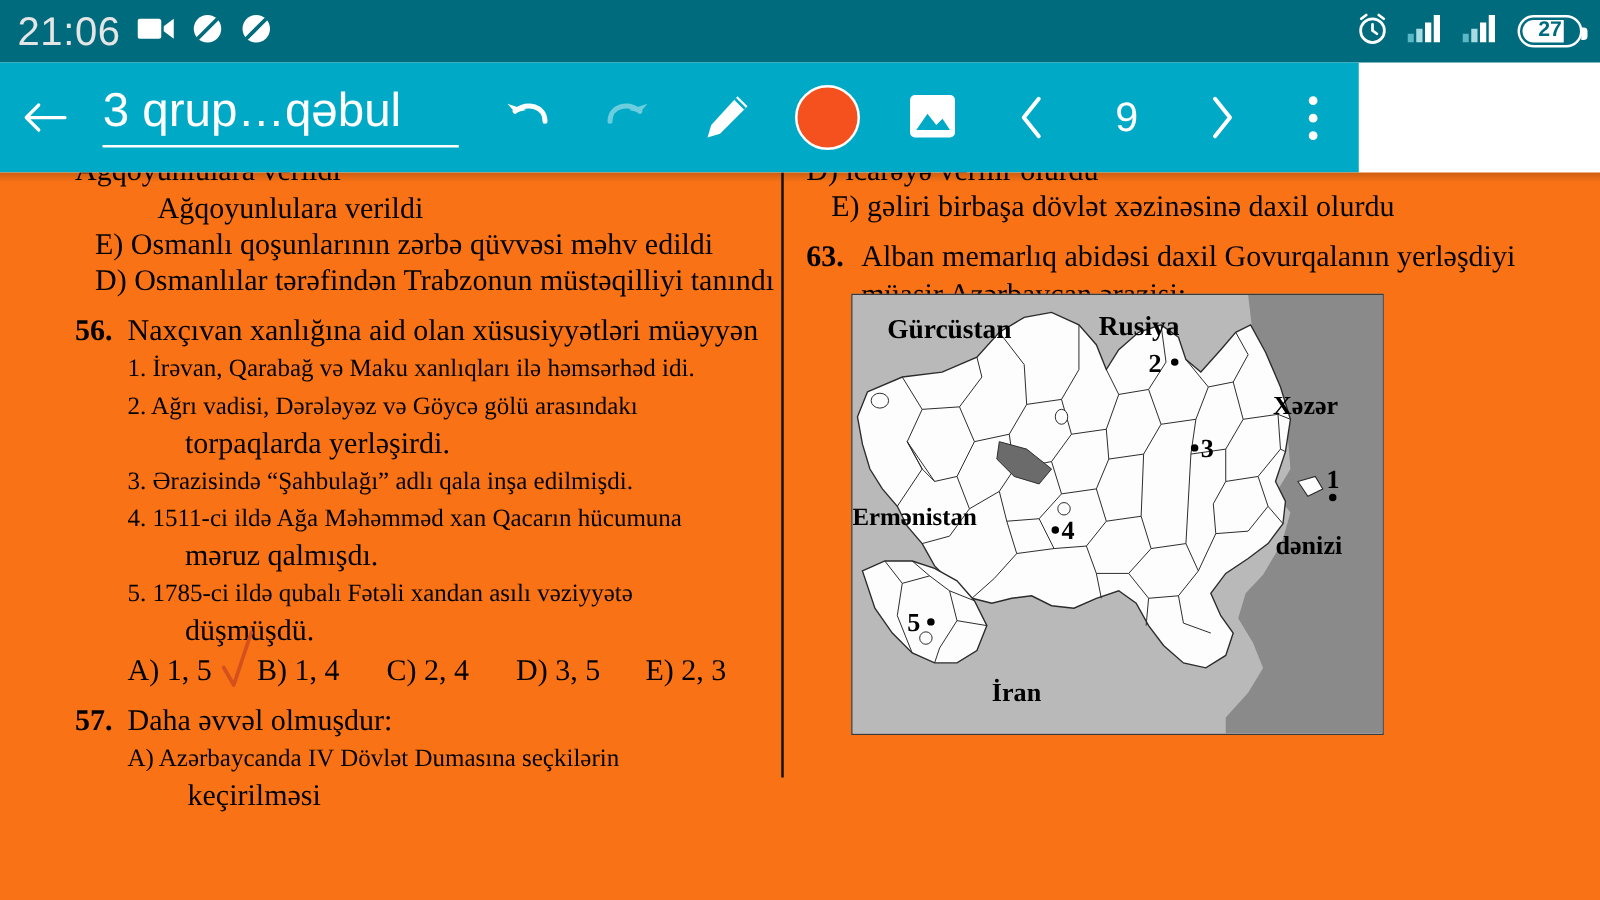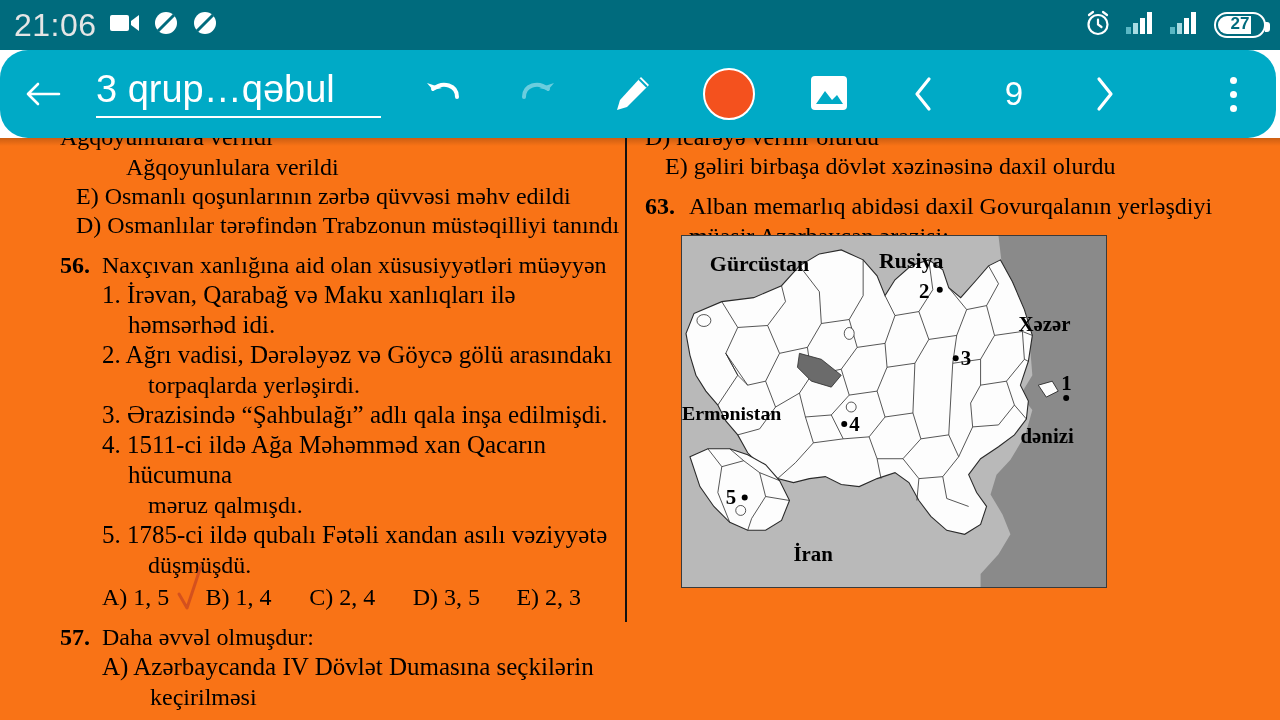--- a/index.html
+++ b/index.html
@@ -32,22 +32,22 @@
     background:#fff; border-radius:0 3px 3px 0;
   }
   .battery .fill{
     position:absolute; left:2px; top:2px; bottom:2px; width:68%;
     background:#fff; border-radius:10px 0 0 10px;
   }
   .battery .lvl{ position:relative; z-index:2; font-size:17px; font-weight:700; color:#006b7d; letter-spacing:0; }
 
   
   .toolbar{
-    position:absolute; left:0; top:50px; width:1276px; height:88px;
-    background:#00aac6; display:flex; align-items:center;border-radius:28px;
+    position:absolute; left:0; top:50px; width:1087px; height:88px;
+    background:#00aac6; display:flex; align-items:center;
   }
   .tb-btn{
     display:flex; align-items:center; justify-content:center;
     height:88px; cursor:pointer; user-select:none;
   }
   .back-btn{ width:86px; }
   .doc-title-wrap{
     display:flex; flex-direction:column; justify-content:center;
     height:88px; margin-left:4px; margin-right:18px;
   }
@@ -93,21 +93,21 @@
   .col-right{ left:645px; top:0px; width:600px; }
 
   .clipped-line{
     height:14px; overflow:hidden; position:relative;
     font-size:24px; line-height:30px;
   }
   .clipped-inner{ position:absolute; top:-16px; left:0; white-space:nowrap; }
   .opt-line{ font-size:24px; line-height:29px; padding-left:42px; text-indent:-26px; }
   .q-line{ font-size:24px; line-height:30px; position:relative; padding-left:42px; }
   .q-num{ position:absolute; left:0; font-weight:bold; }
-  .sub-line{ font-size:25px; line-height:30px; padding-left:68px; text-indent:-26px; }
+  .sub-line{ font-size:20px; line-height:30px; padding-left:68px; text-indent:-26px; }
   .cont-line{ font-size:24px; line-height:30px; padding-left:68px; }
   .answers-row{ display:flex; font-size:24px; line-height:30px; padding-left:42px; margin-top:2px; }
   .answers-row .ans{ width:110px; }
   .answers-row .ans:last-child{ width:auto; }
 
   
   .ink-check{
     position:absolute; pointer-events:none;
   }
   .ink-check svg{ display:block; }

